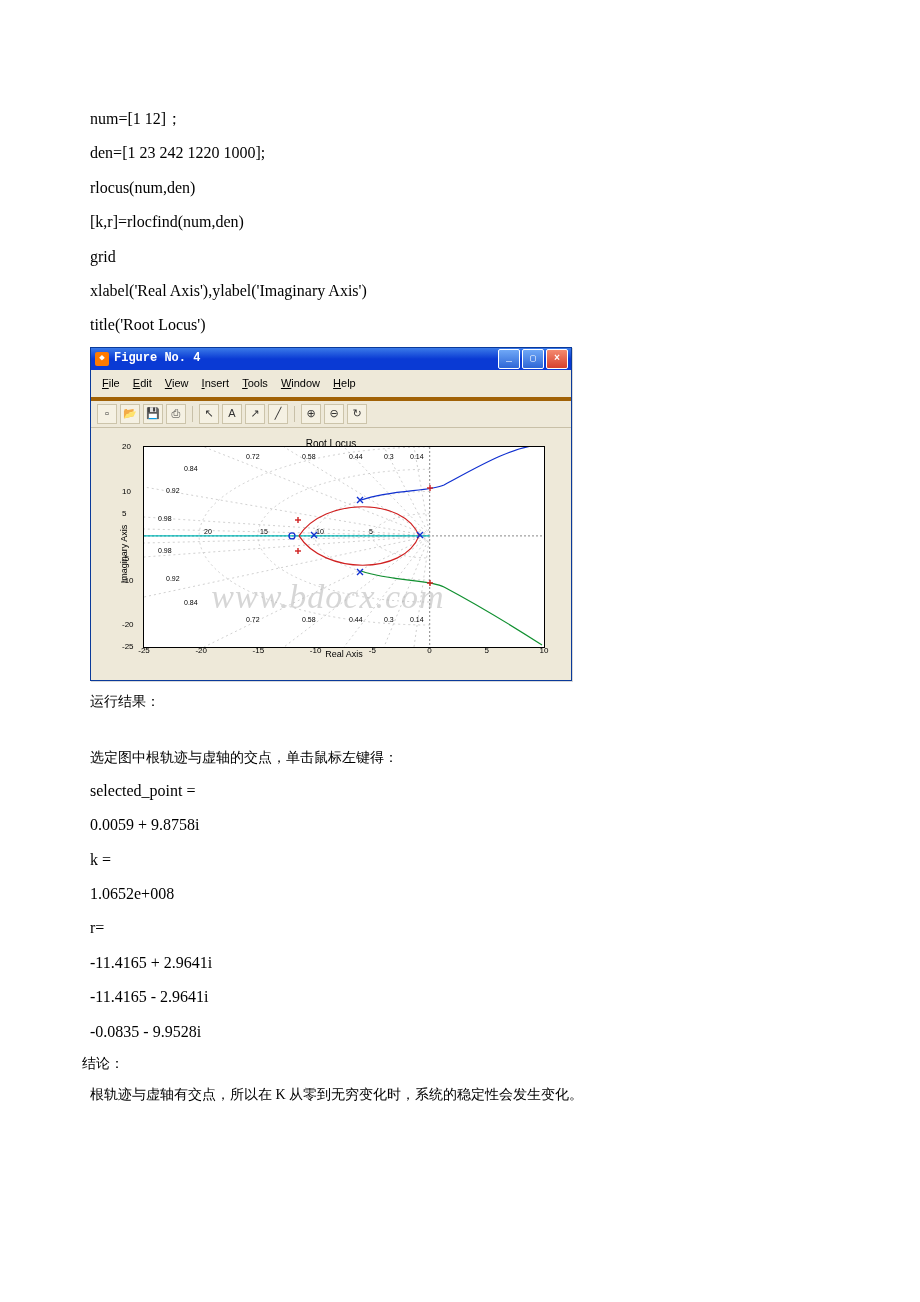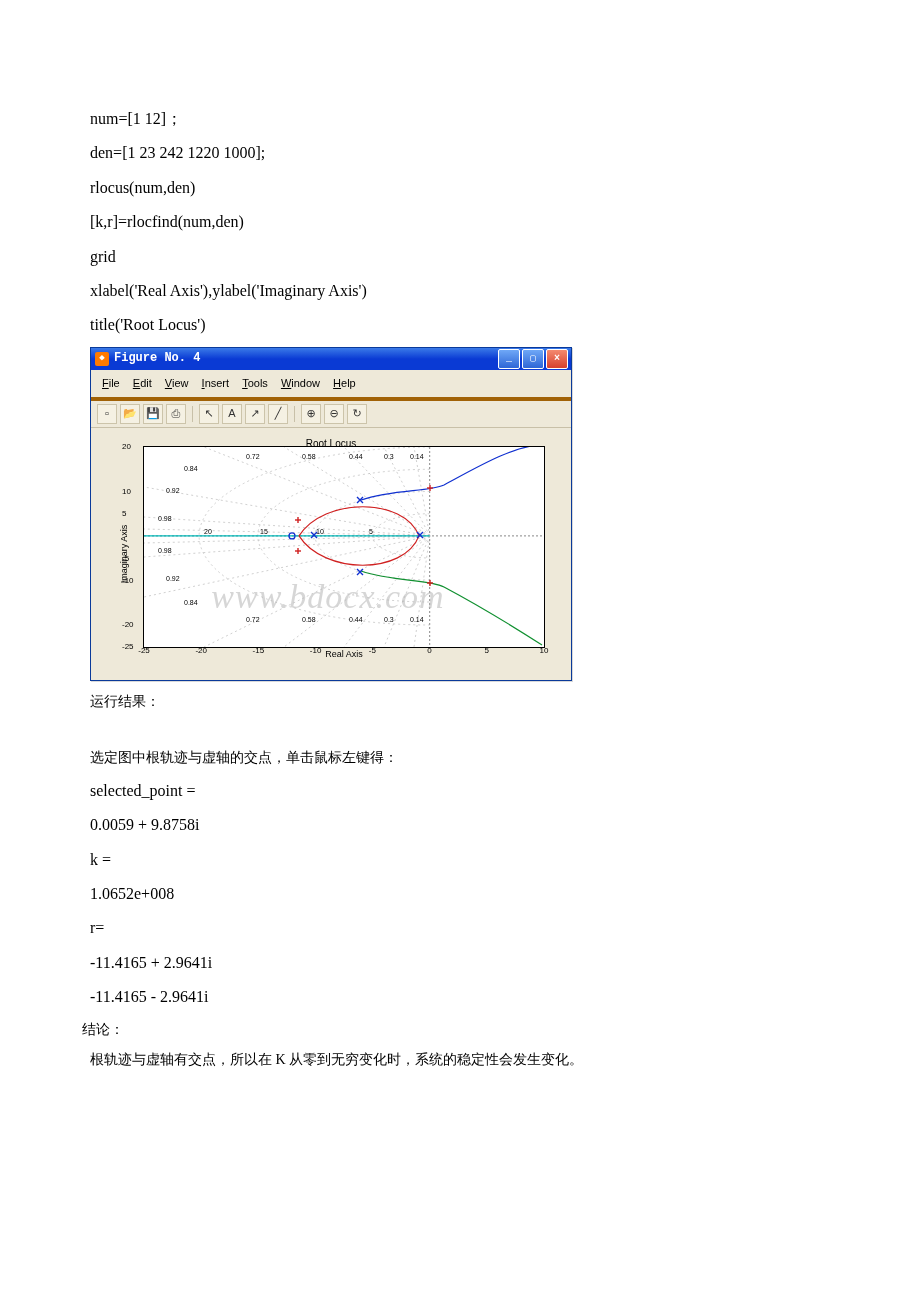--- a/index.html
+++ b/index.html
@@ -335,16 +335,17 @@
   <div class="text-line">运行结果：</div>
   <div class="gap"></div>
   <div class="text-line">选定图中根轨迹与虚轴的交点，单击鼠标左键得：</div>
   <div class="code-line">selected_point =</div>
   <div class="code-line">0.0059 + 9.8758i</div>
   <div class="code-line">k =</div>
   <div class="code-line">1.0652e+008</div>
   <div class="code-line">r=</div>
   <div class="code-line">-11.4165 + 2.9641i</div>
   <div class="code-line">-11.4165 - 2.9641i</div>
+  <div class="code-line">-0.0835 - 9.9528i</div>
   <div class="text-line" style="margin-left:-8px">结论：</div>
   <div class="text-line">根轨迹与虚轴有交点，所以在 K 从零到无穷变化时，系统的稳定性会发生变化。</div>
 
 </div>
 
 </body></html>

